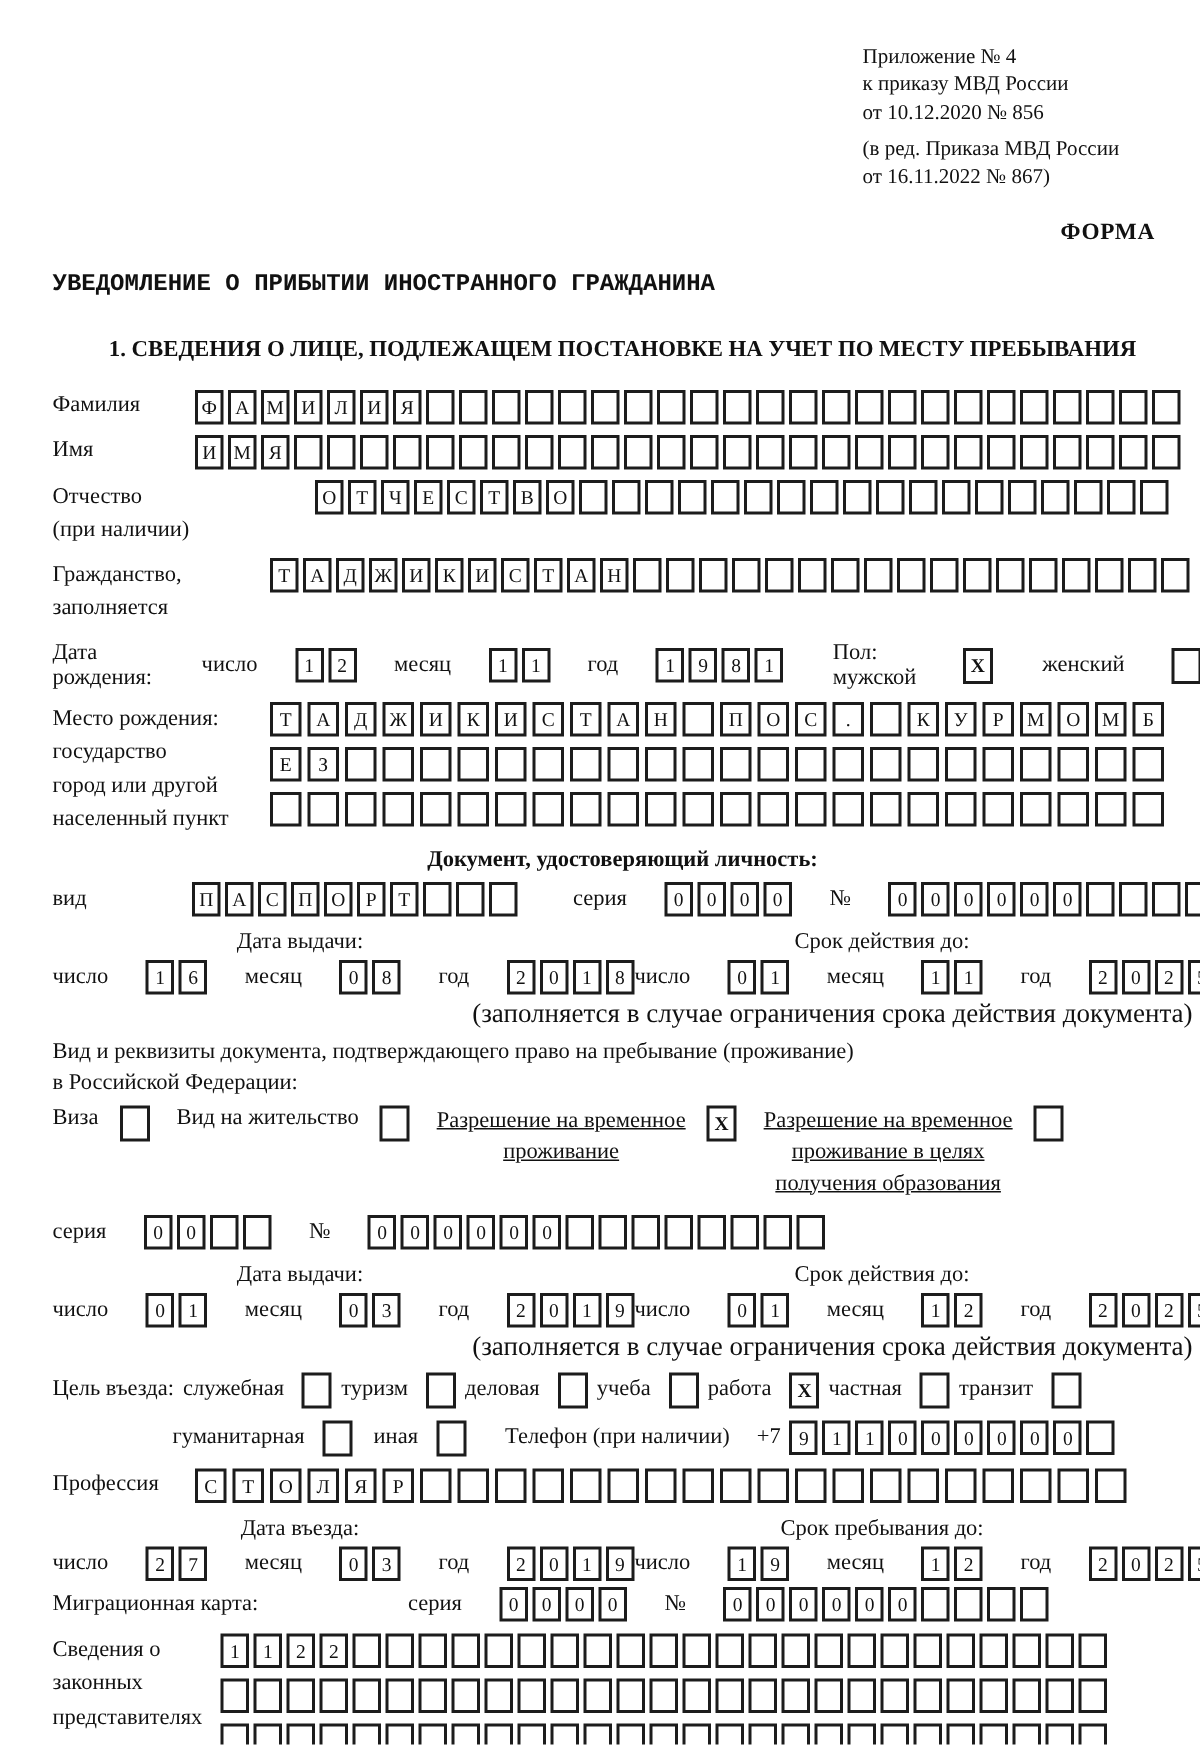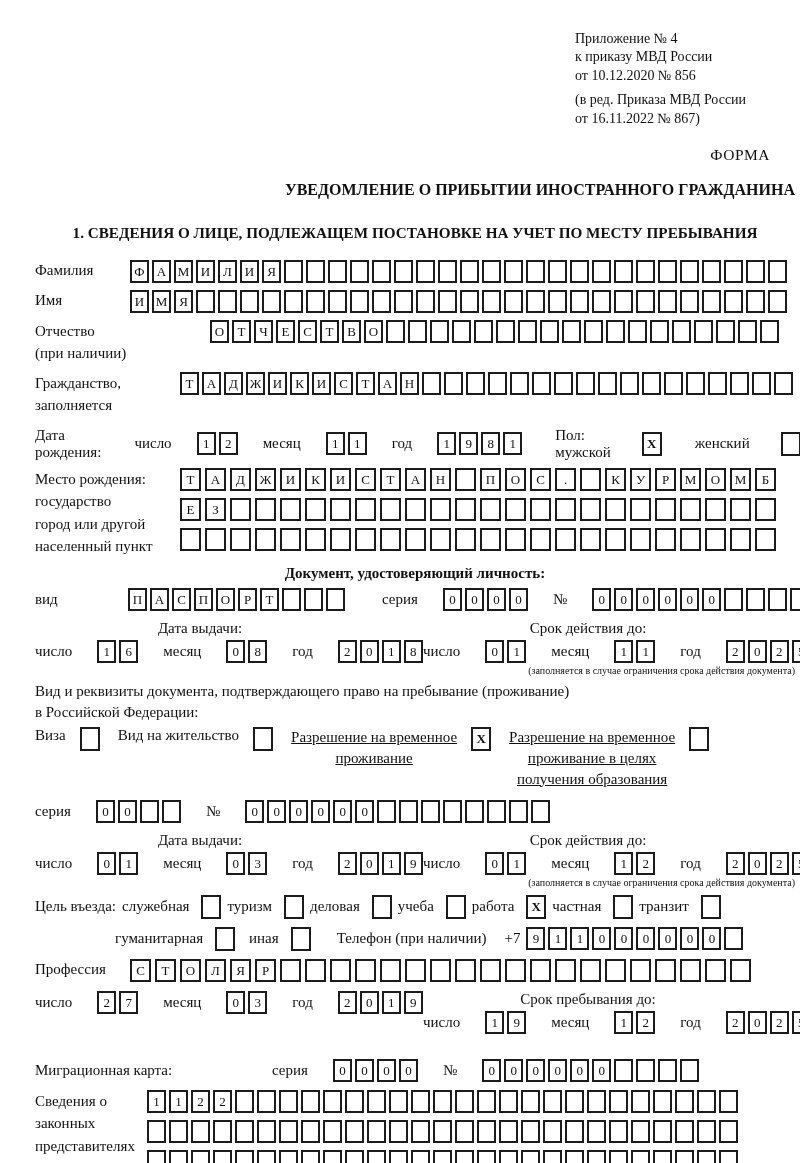--- a/index.html
+++ b/index.html
@@ -8,24 +8,24 @@
     width: 800px; height: 1163px; overflow: hidden;
     background: #ffffff; color: #111;
     font-family: "Liberation Serif", "DejaVu Serif", serif;
     font-size: 15px;
   }
   .page { padding: 30px 5px 0 35px; width: 800px; }
 
   
   .appendix { width: 225px; margin-left: 540px; line-height: 1.32; font-size: 14px; }
   .appendix .ap2 { margin-top: 6px; }
-  .forma { text-align: right; font-weight: normal; font-size: 15.5px; margin: 18px 25px 14px 0; letter-spacing: .5px; }
+  .forma { text-align: right; font-weight: bold; font-size: 15.5px; margin: 18px 25px 14px 0; letter-spacing: .5px; }
 
   
-  .title { text-align: right; font-weight: bold; font-size: 16px; line-height: 1.45; margin: 4px 0 2px 0; }
+  .title { text-align: left; font-weight: bold; font-size: 16px; line-height: 1.45; margin: 4px 0 2px 0; font-family: Liberation Mono, monospace; }
   .title-underline { display: inline-block; width: 52px; border-bottom: 2px solid #333; height: 13px; margin-left: 8px; }
   .section-title { text-align: center; font-weight: bold; font-size: 15.2px; margin: 22px 0 18px 0; }
 
   
   .row { display: flex; align-items: flex-start; margin-bottom: 7px; }
   .lbl { flex: none; line-height: 1.35; }
   .lw1 { width: 95px; }   
   .lw2 { width: 175px; }  
   .lw3 { width: 145px; }  
   .lw4 { width: 112px; }  
@@ -44,21 +44,21 @@
   .cb .cell { width: 20px; height: 24px; font-weight: bold; }
 
   
   .inline { display: flex; align-items: center; gap: 25px; flex-wrap: nowrap; }
   .date-cols { display: flex; margin-bottom: 2px; }
   .dcol1 { width: 388px; flex: none; }
   .dcol2 { flex: 1; }
   .dc-title { text-align: center; margin-bottom: 3px; }
   .dcol1 .dc-title { width: 330px; }
   .dcol2 .dc-title { width: 330px; }
-  .note { text-align: right; font-size: 10px; margin: 1px 0 7px 0; }
+  .note { text-align: right; font-size: 18px; margin: 1px 0 7px 0; }
 
   
   .permits { display: flex; align-items: flex-start; gap: 18px; margin: 4px 0 10px 0; }
   .pitem { display: flex; align-items: flex-start; gap: 8px; }
   .ptxt { text-align: center; line-height: 1.4; text-decoration: underline; }
 
   .purpose { display: flex; align-items: center; gap: 6px; white-space: nowrap; margin-bottom: 8px; }
   .indent80 { margin-left: 80px; }
   .gap12 { margin-left: 12px; } .gap20 { margin-left: 20px; } .gap8 { margin-left: 8px; }
 </style>
@@ -623,20 +623,21 @@
         <span class="cell"></span>
         <span class="cell"></span>
         <span class="cell"></span>
         <span class="cell"></span>
         <span class="cell"></span>
       </div>
   </div>
 
   <div class="date-cols" style="margin-top:9px;">
     <div class="dcol1">
+      <div class="dc-title">Дата въезда:</div>
       <div class="inline">
         <span>число</span>
         <span class="cells">
             <span class="cell">2</span>
             <span class="cell">7</span>
           </span>
         <span>месяц</span>
         <span class="cells">
             <span class="cell">0</span>
             <span class="cell">3</span>
@@ -667,21 +668,21 @@
         <span class="cells">
             <span class="cell">2</span>
             <span class="cell">0</span>
             <span class="cell">2</span>
             <span class="cell">5</span>
           </span>
       </div>
     </div>
   </div>
 
-  <div class="row inline" style="margin-top:25px;">
+  <div class="row inline" style="margin-top:4px;">
     <span style="width:212px; flex:none;">Миграционная карта:</span>
     <span>серия</span>
     <span class="cells">
         <span class="cell">0</span>
         <span class="cell">0</span>
         <span class="cell">0</span>
         <span class="cell">0</span>
       </span>
     <span>№</span>
     <span class="cells">

